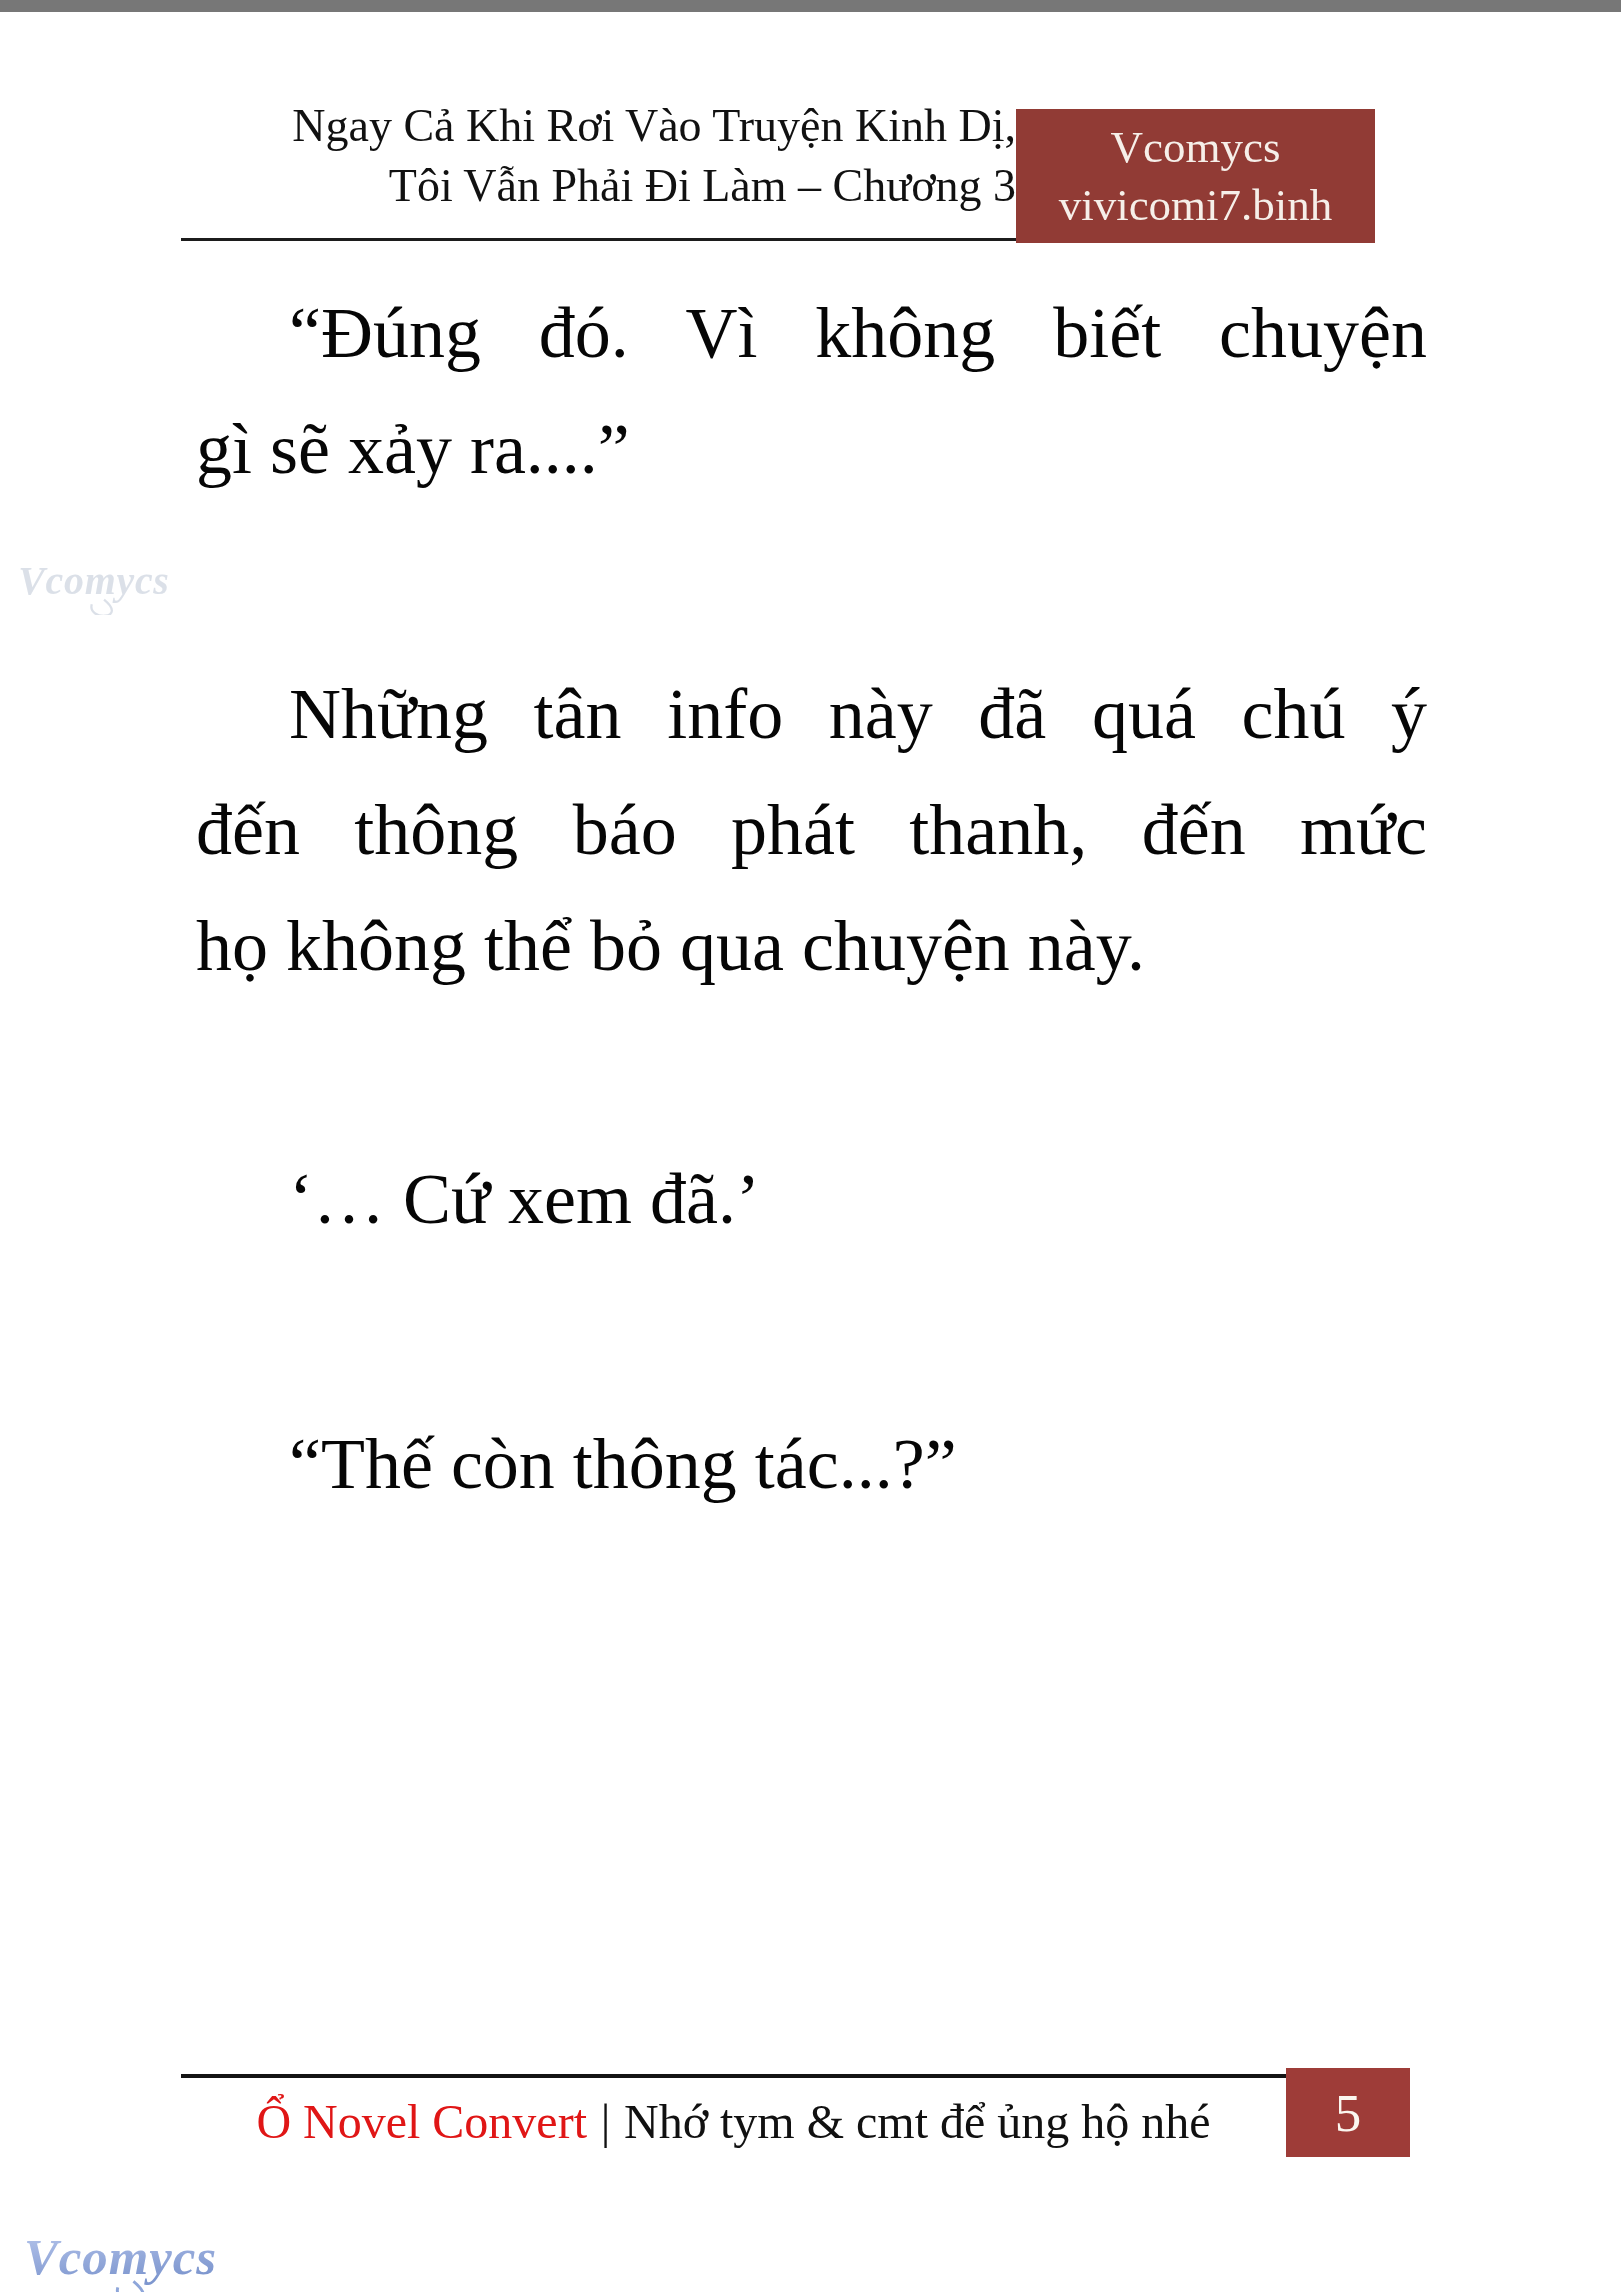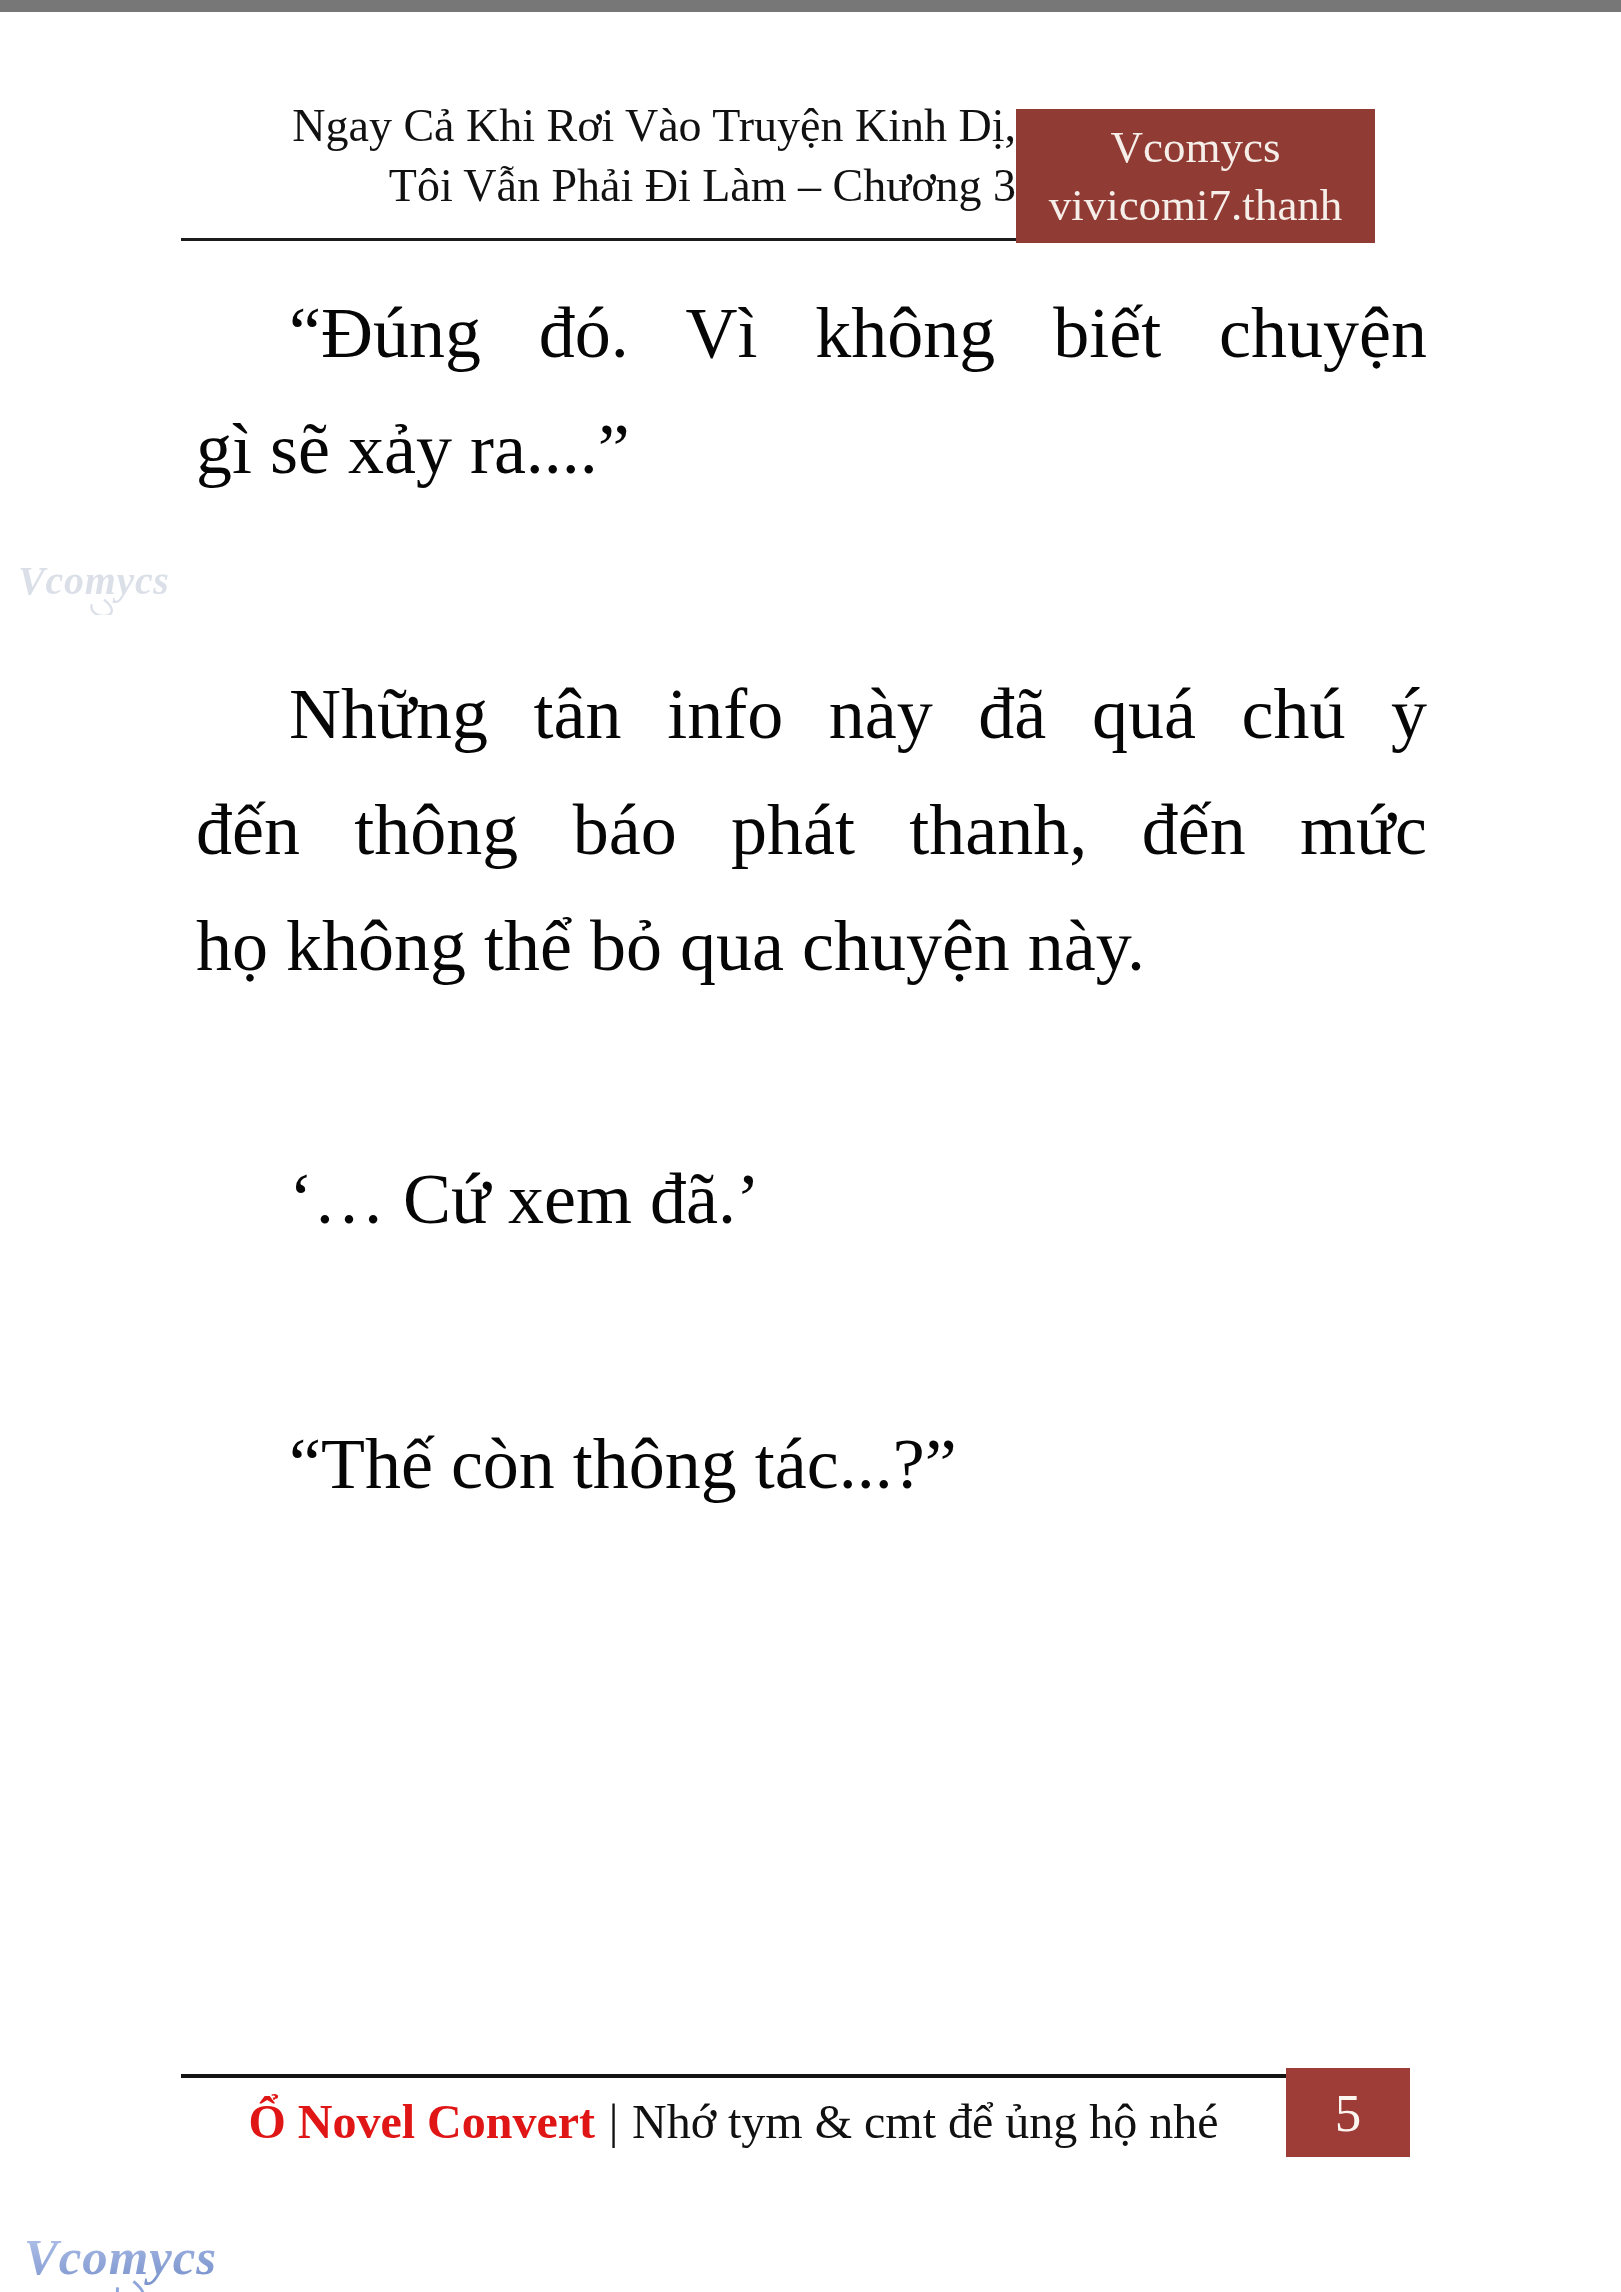--- a/index.html
+++ b/index.html
@@ -44,41 +44,41 @@
   .brand-logo{position:absolute;left:17.6px;top:2201px;width:227px;height:88px;}
   
   .footer-rule{
     position:absolute;left:181px;top:2062px;width:1105px;height:3.9px;background:#141414;
   }
   .footer-text{
     position:absolute;left:181px;top:2070px;width:1105px;
     text-align:center;font-size:48px;line-height:80px;color:#111;
     white-space:nowrap;
   }
-  .footer-brand{font-weight:bold;}
+  .footer-brand{font-weight:normal;}
   .footer-sep{padding:0 13.7px;color:#111;}
   .footer-badge{
     position:absolute;left:1286px;top:2056px;width:124px;height:89px;
     display:flex;align-items:center;justify-content:center;
     color:#fbf6ef;font-size:53px;
   }
 </style>
 </head>
 <body>
 
 <div class="page">
 
   <div class="header-title">
     <div>Ngay Cả Khi Rơi Vào Truyện Kinh Dị,</div>
     <div>Tôi Vẫn Phải Đi Làm – Chương 3</div>
   </div>
 
   <div class="header-badge" style="background:#913b35;">
     <div>Vcomycs</div>
-    <div>vivicomi7.thanh</div>
+    <div>vivicomi7.binh</div>
   </div>
 
   <div class="header-rule"></div>
 
   <div class="para p1">
     <div class="jl ind">“Đúng đó. Vì không biết chuyện</div>
     <div class="ll">gì sẽ xảy ra....”</div>
   </div>
 
   <div class="para p2">

